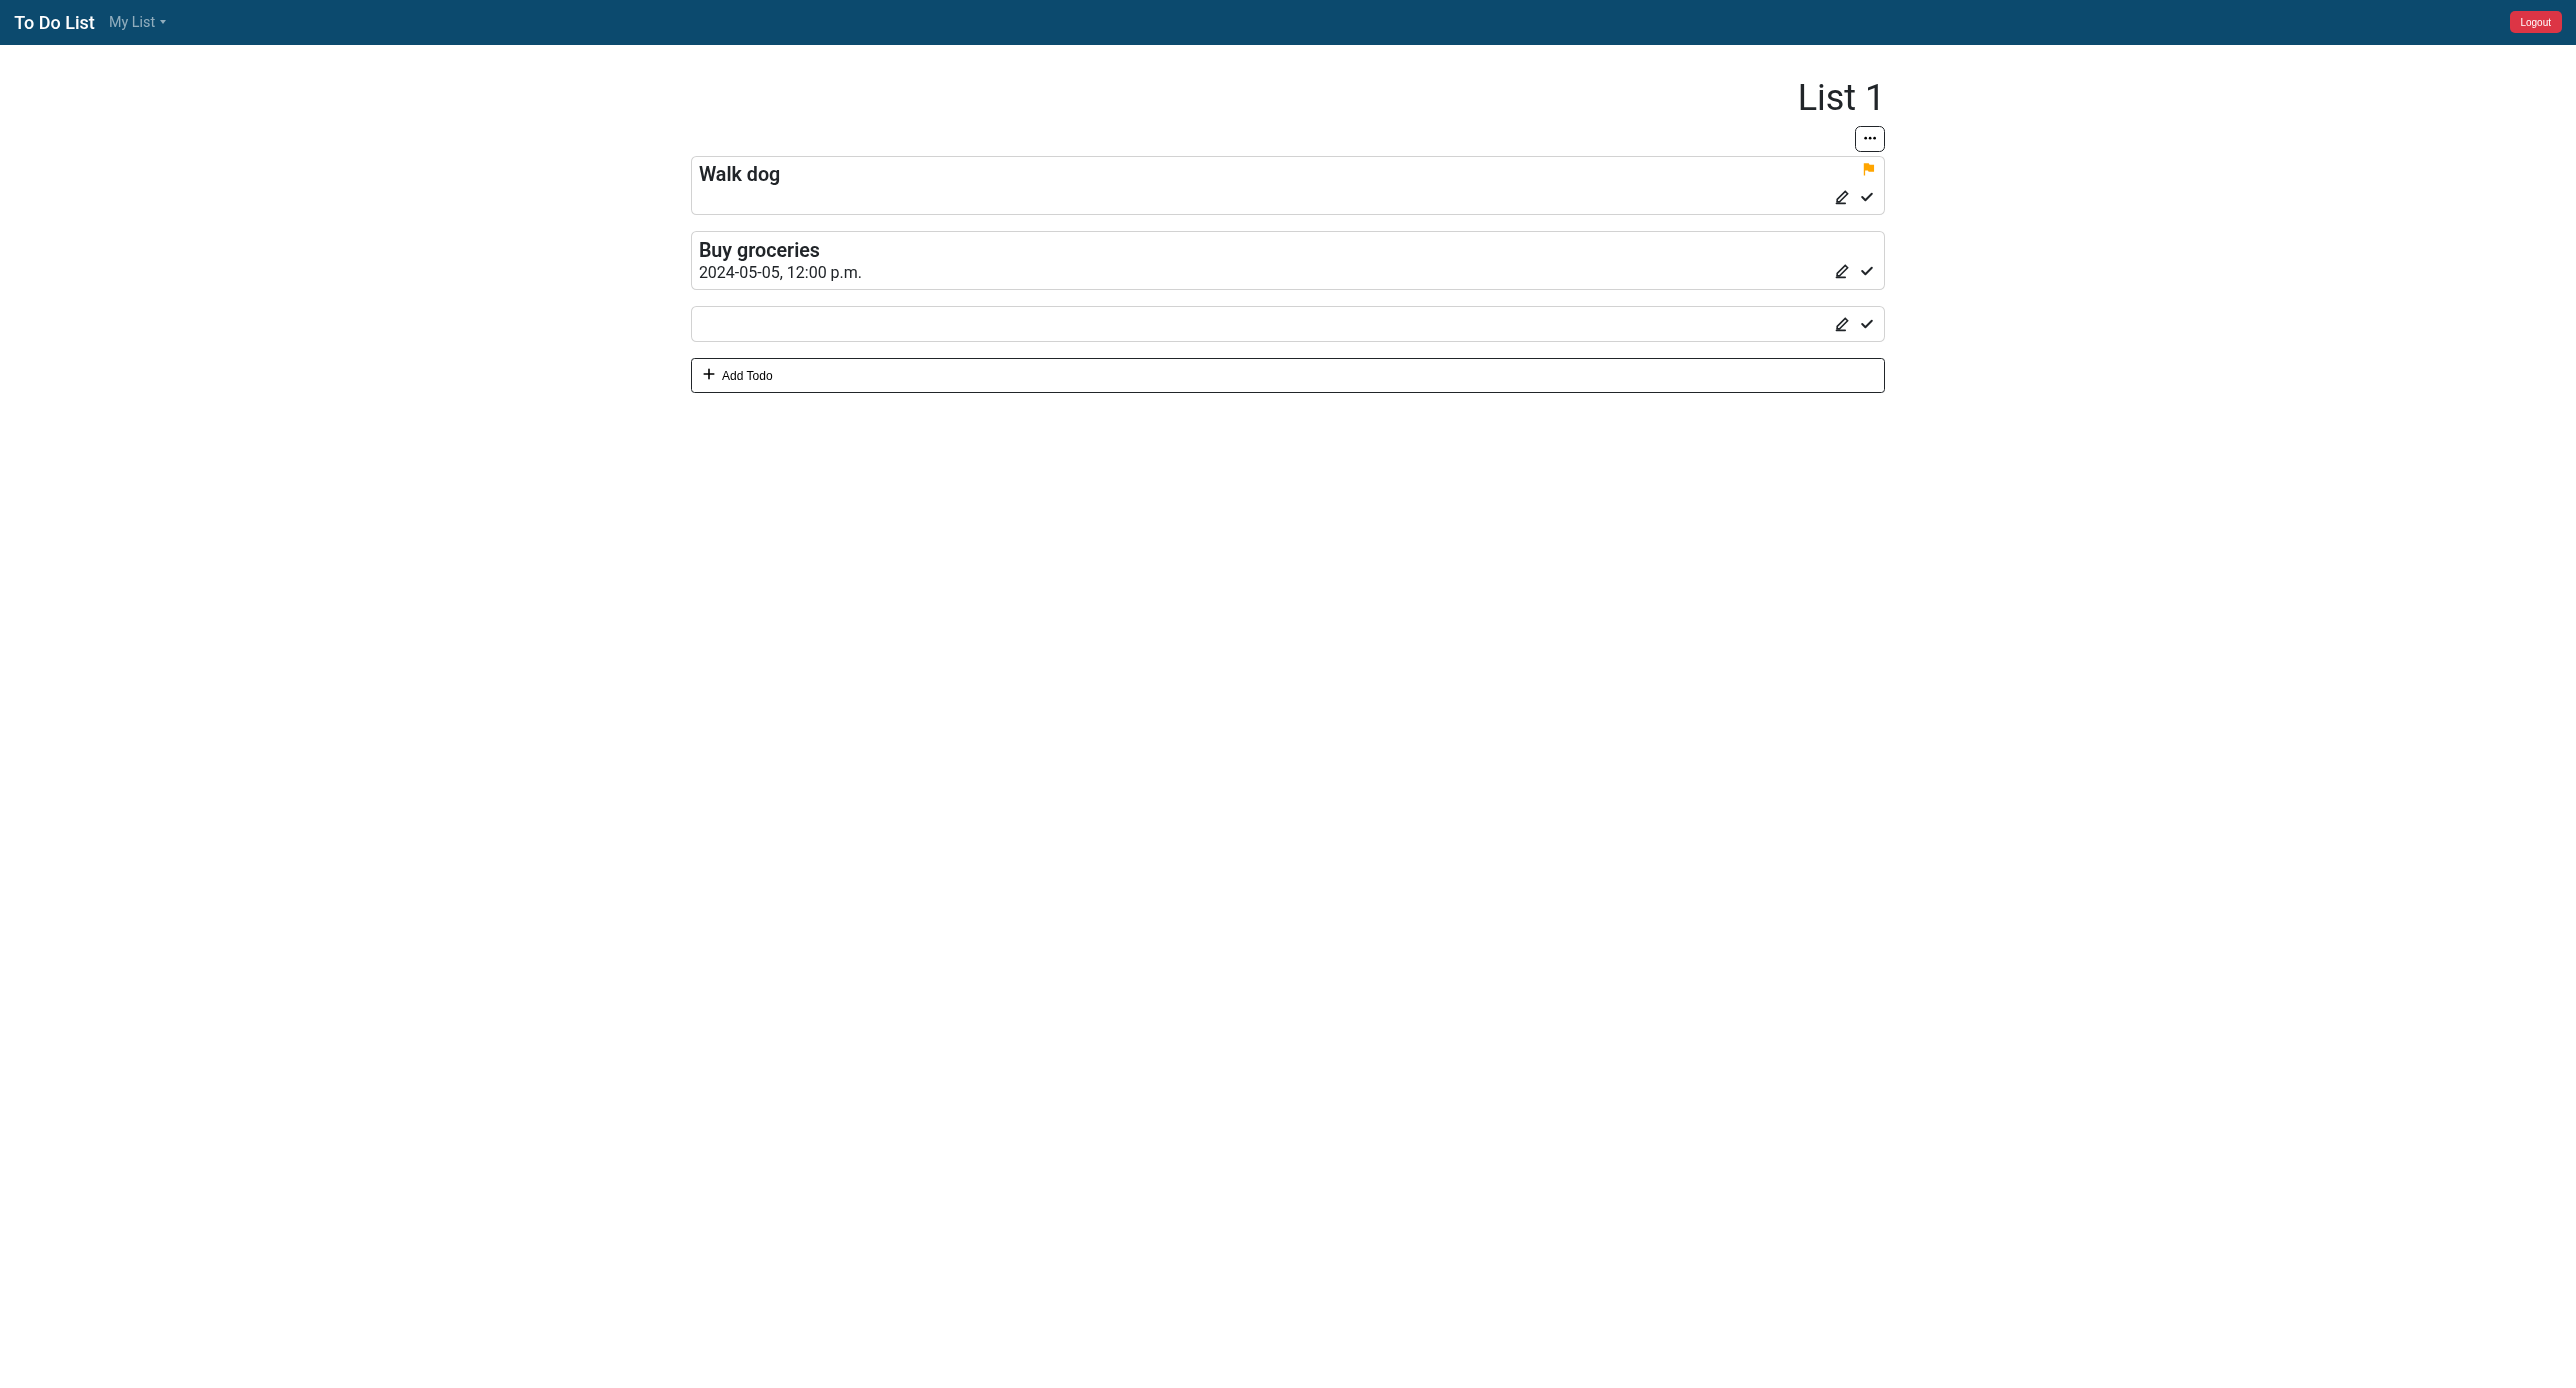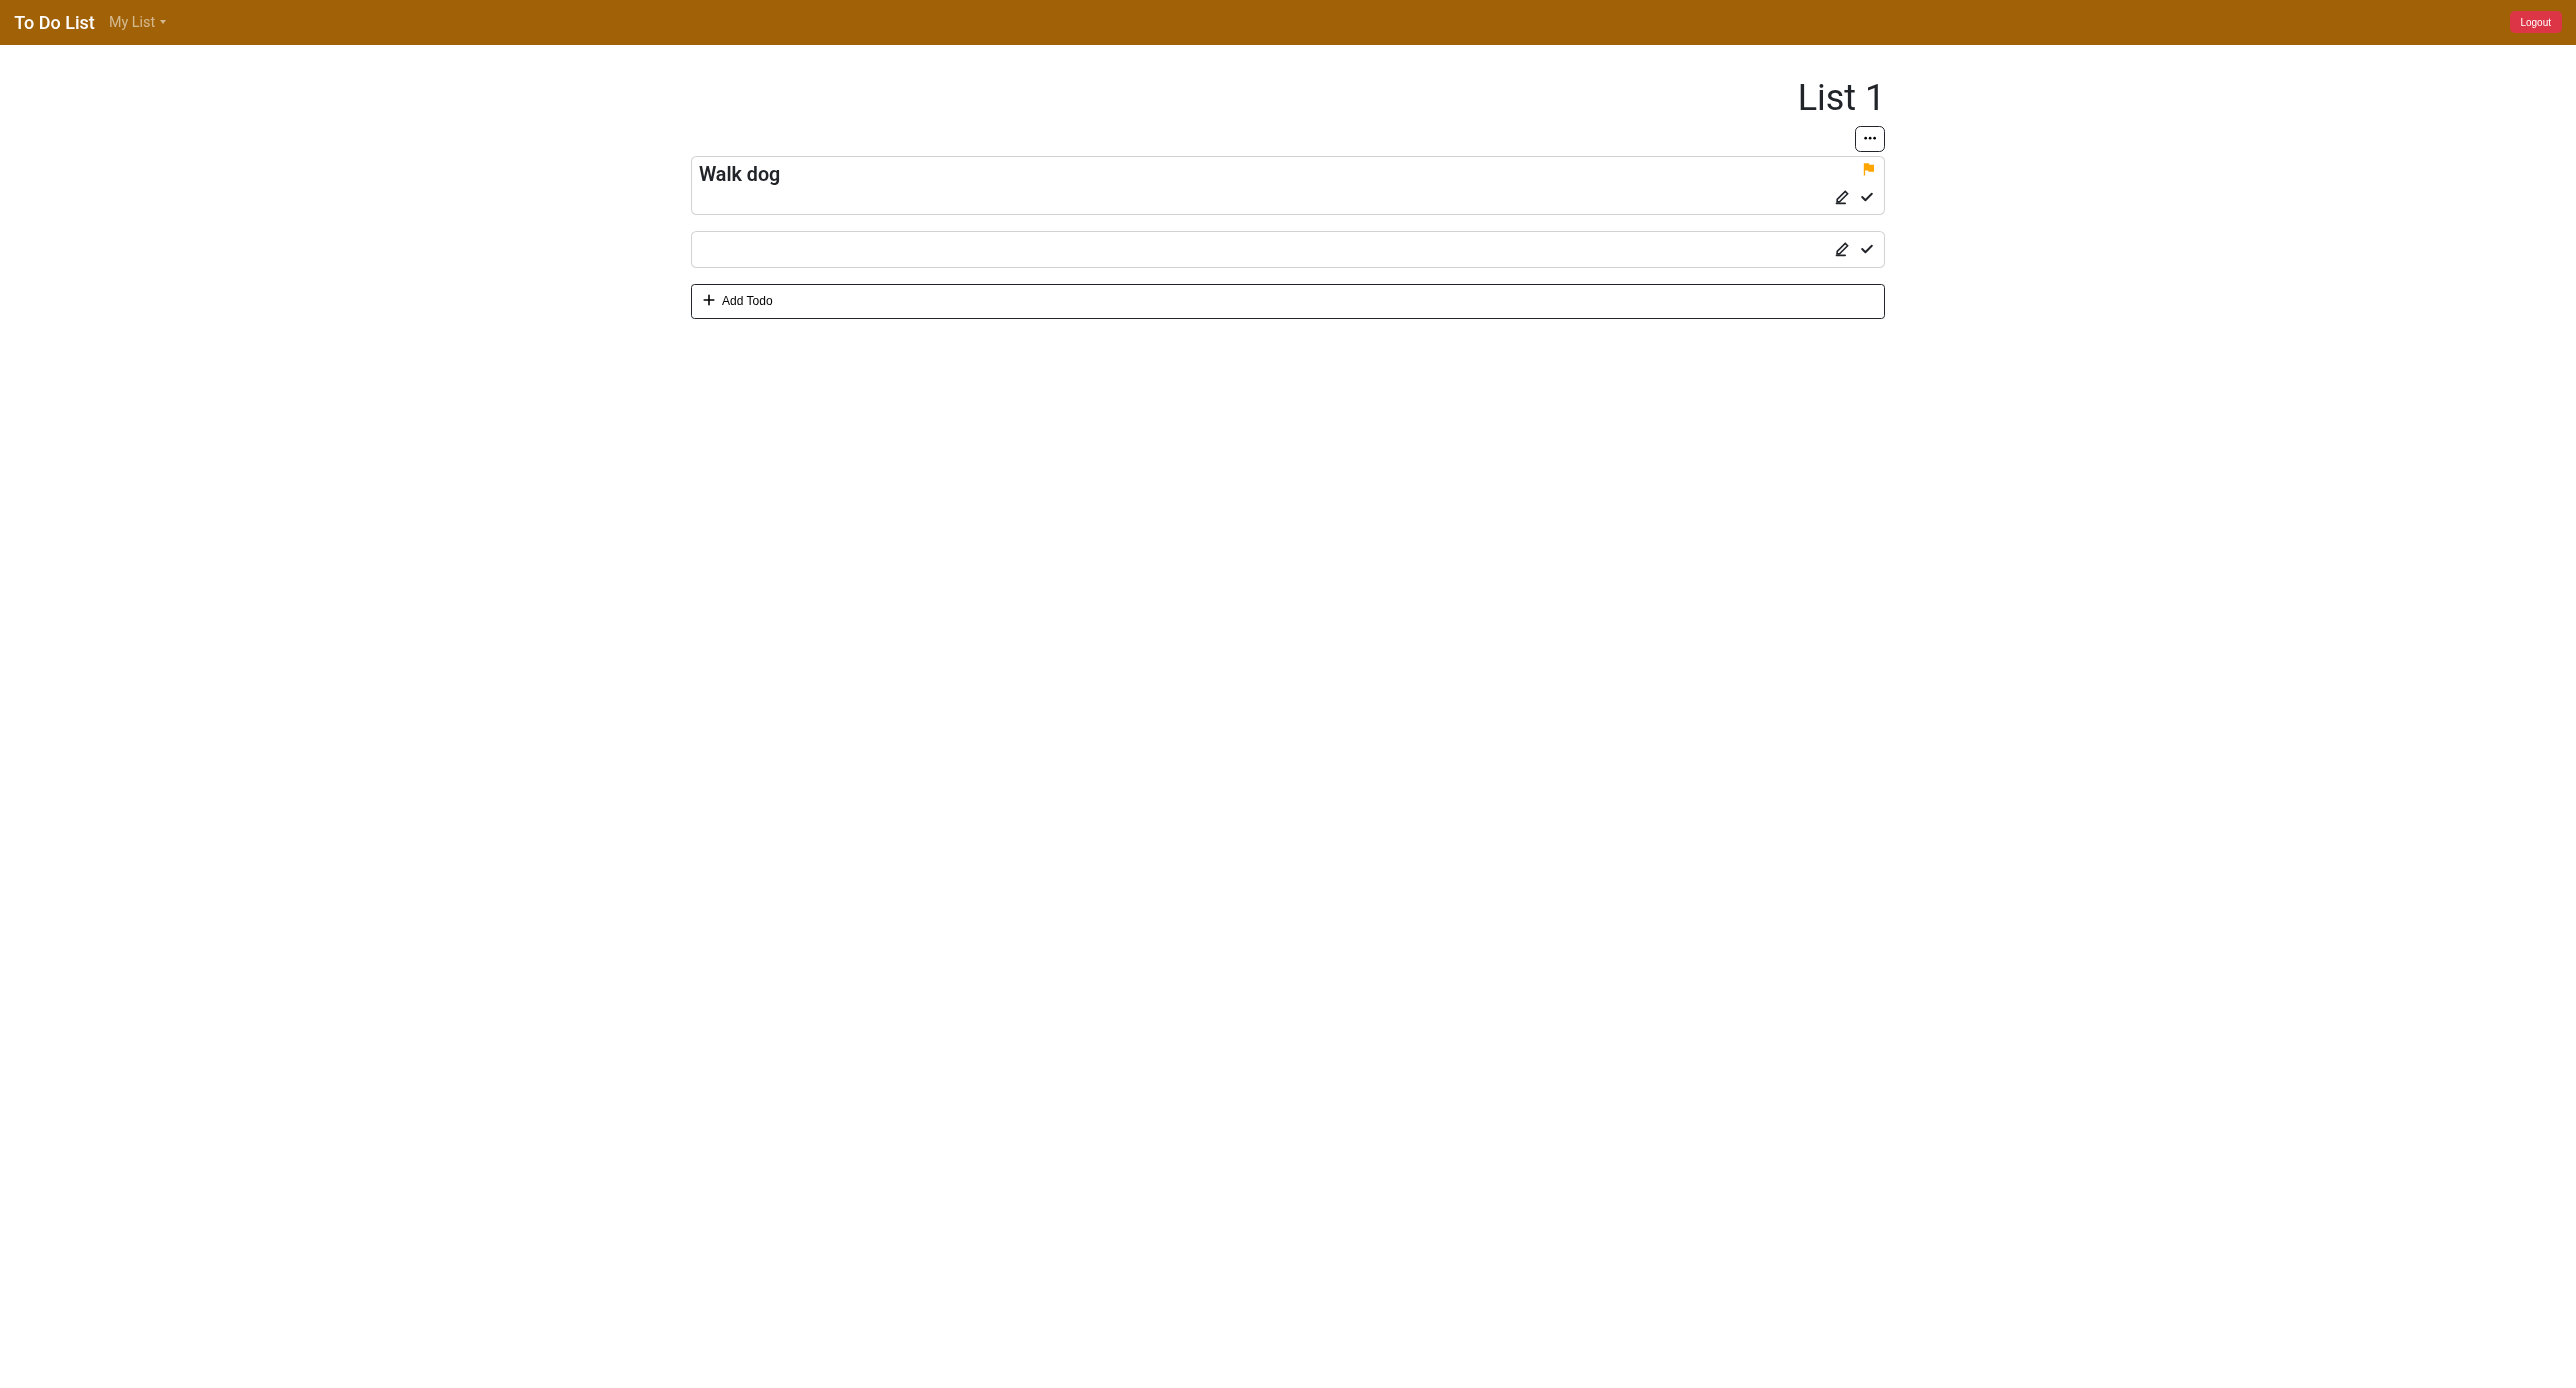--- a/index.html
+++ b/index.html
@@ -2,21 +2,21 @@
 <html style="font-size:14.3px"><head>
   <meta charset="utf-8">
   <style>
     * { box-sizing: border-box; margin: 0; padding: 0; }
     body {
       font-family: -apple-system, BlinkMacSystemFont, "Segoe UI", Roboto, "Helvetica Neue", Arial, sans-serif;
       background: #fff;
       color: #212529;
     }
     .navbar {
-      background: #a16207;
+      background: #0c4a6e;
       display: flex;
       align-items: center;
       padding: 7.2px 14.3px;
       width: 100%;
     }
     .navbar-brand {
       color: #fff;
       font-size: 18px;
       font-weight: 500;
       text-decoration: none;
@@ -206,20 +206,46 @@
           <span>
             <svg viewBox="0 0 20 20" fill="none" stroke="currentColor" stroke-width="2.5" stroke-linecap="round" stroke-linejoin="round">
                 <path d="M4 10l4 4 8-8"></path>
               </svg>
           </span>
         </button>
       </div>
     </div>
   </div>
 
+  <div class="todo-card">
+    <div class="todo-header-row">
+      <div class="flex-col">
+        <div class="todo-title">Buy groceries</div>
+        <div class="todo-date">2024-05-05, 12:00 p.m.</div>
+      </div>
+      <div class="todo-actions" style="align-self:flex-end;">
+        <button class="todo-action-btn">
+          <span>
+            <svg viewBox="0 0 20 20" fill="none" stroke="currentColor" stroke-width="2">
+                <path d="M14 3l3 3L7 16H4v-3L14 3z"></path>
+                <path d="M4 16h3" stroke-linecap="round"></path>
+                <path d="M3 18h11" stroke-linecap="round" stroke-width="2"></path>
+              </svg>
+          </span>
+        </button>
+        <button class="todo-action-btn">
+          <span>
+            <svg viewBox="0 0 20 20" fill="none" stroke="currentColor" stroke-width="2.5" stroke-linecap="round" stroke-linejoin="round">
+                <path d="M4 10l4 4 8-8"></path>
+              </svg>
+          </span>
+        </button>
+      </div>
+    </div>
+  </div>
 
   <div class="todo-card">
     <div class="todo-header-row">
       <div class="flex-col">
       </div>
       <div class="todo-actions" style="align-self:flex-end;">
         <button class="todo-action-btn">
           <span>
             <svg viewBox="0 0 20 20" fill="none" stroke="currentColor" stroke-width="2">
                 <path d="M14 3l3 3L7 16H4v-3L14 3z"></path>

